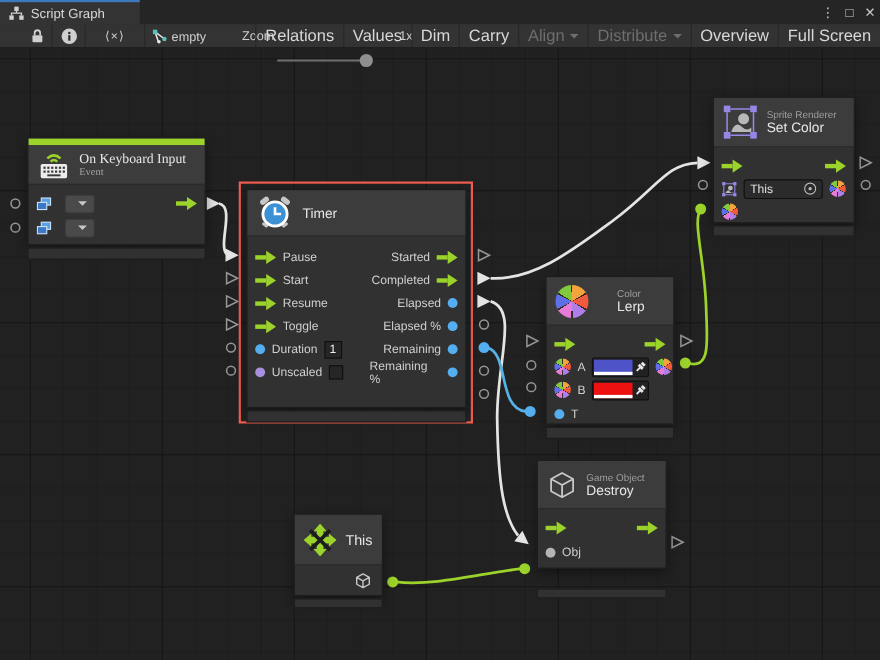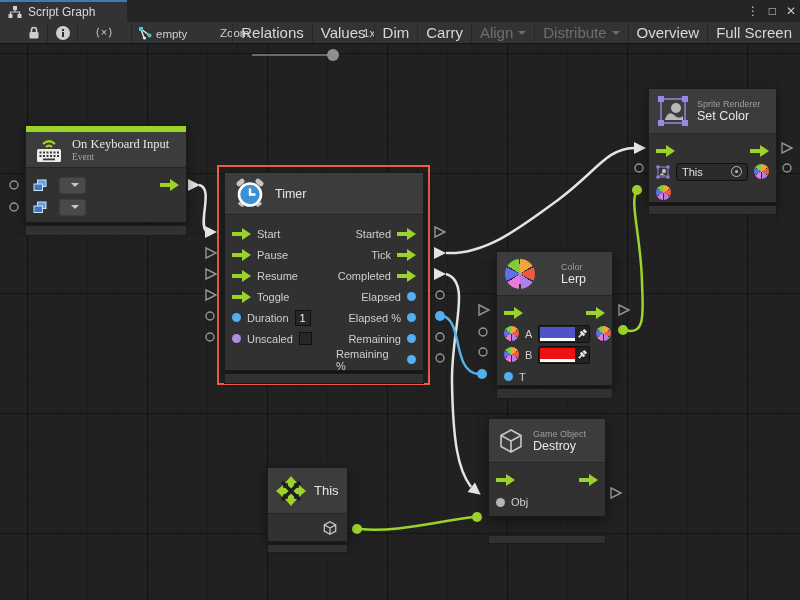--- a/index.html
+++ b/index.html
@@ -286,25 +286,25 @@
         <rect x="23" y="26" width="6" height="3" rx="1.5" fill="#c6c6c6" transform="rotate(-35 26 27.5)"></rect>
         <circle cx="17" cy="17.5" r="11" fill="#3c91d4" stroke="#ffffff" stroke-width="2.6"></circle>
         <path d="M17 11.5 V17.5 H22.5" stroke="#ffffff" stroke-width="2.4" fill="none"></path>
       </svg>
       <span class="ntitle">Timer</span>
     </div>
     <div class="timer-body">
       <div class="tcol" style="width:104px;">
         <div class="prow">
             <div class="ga"></div>
+            <span>Pause</span>
+          </div>
+        <div class="prow">
+            <div class="ga"></div>
             <span>Start</span>
-          </div>
-        <div class="prow">
-            <div class="ga"></div>
-            <span>Pause</span>
           </div>
         <div class="prow">
             <div class="ga"></div>
             <span>Resume</span>
           </div>
         <div class="prow">
             <div class="ga"></div>
             <span>Toggle</span>
           </div>
         <div class="prow">
@@ -314,24 +314,20 @@
         </div>
         <div class="prow">
           <span class="dot purple"></span>
           <span>Unscaled</span>
           <div class="cbox"></div>
         </div>
       </div>
       <div class="tcol" style="flex:1;">
         <div class="prow r">
             <span>Started</span>
-            <div class="ga"></div>
-          </div>
-        <div class="prow r">
-            <span>Tick</span>
             <div class="ga"></div>
           </div>
         <div class="prow r">
             <span>Completed</span>
             <div class="ga"></div>
           </div>
         <div class="prow r">
             <span>Elapsed</span>
             <span class="dot blue"></span>
           </div>

